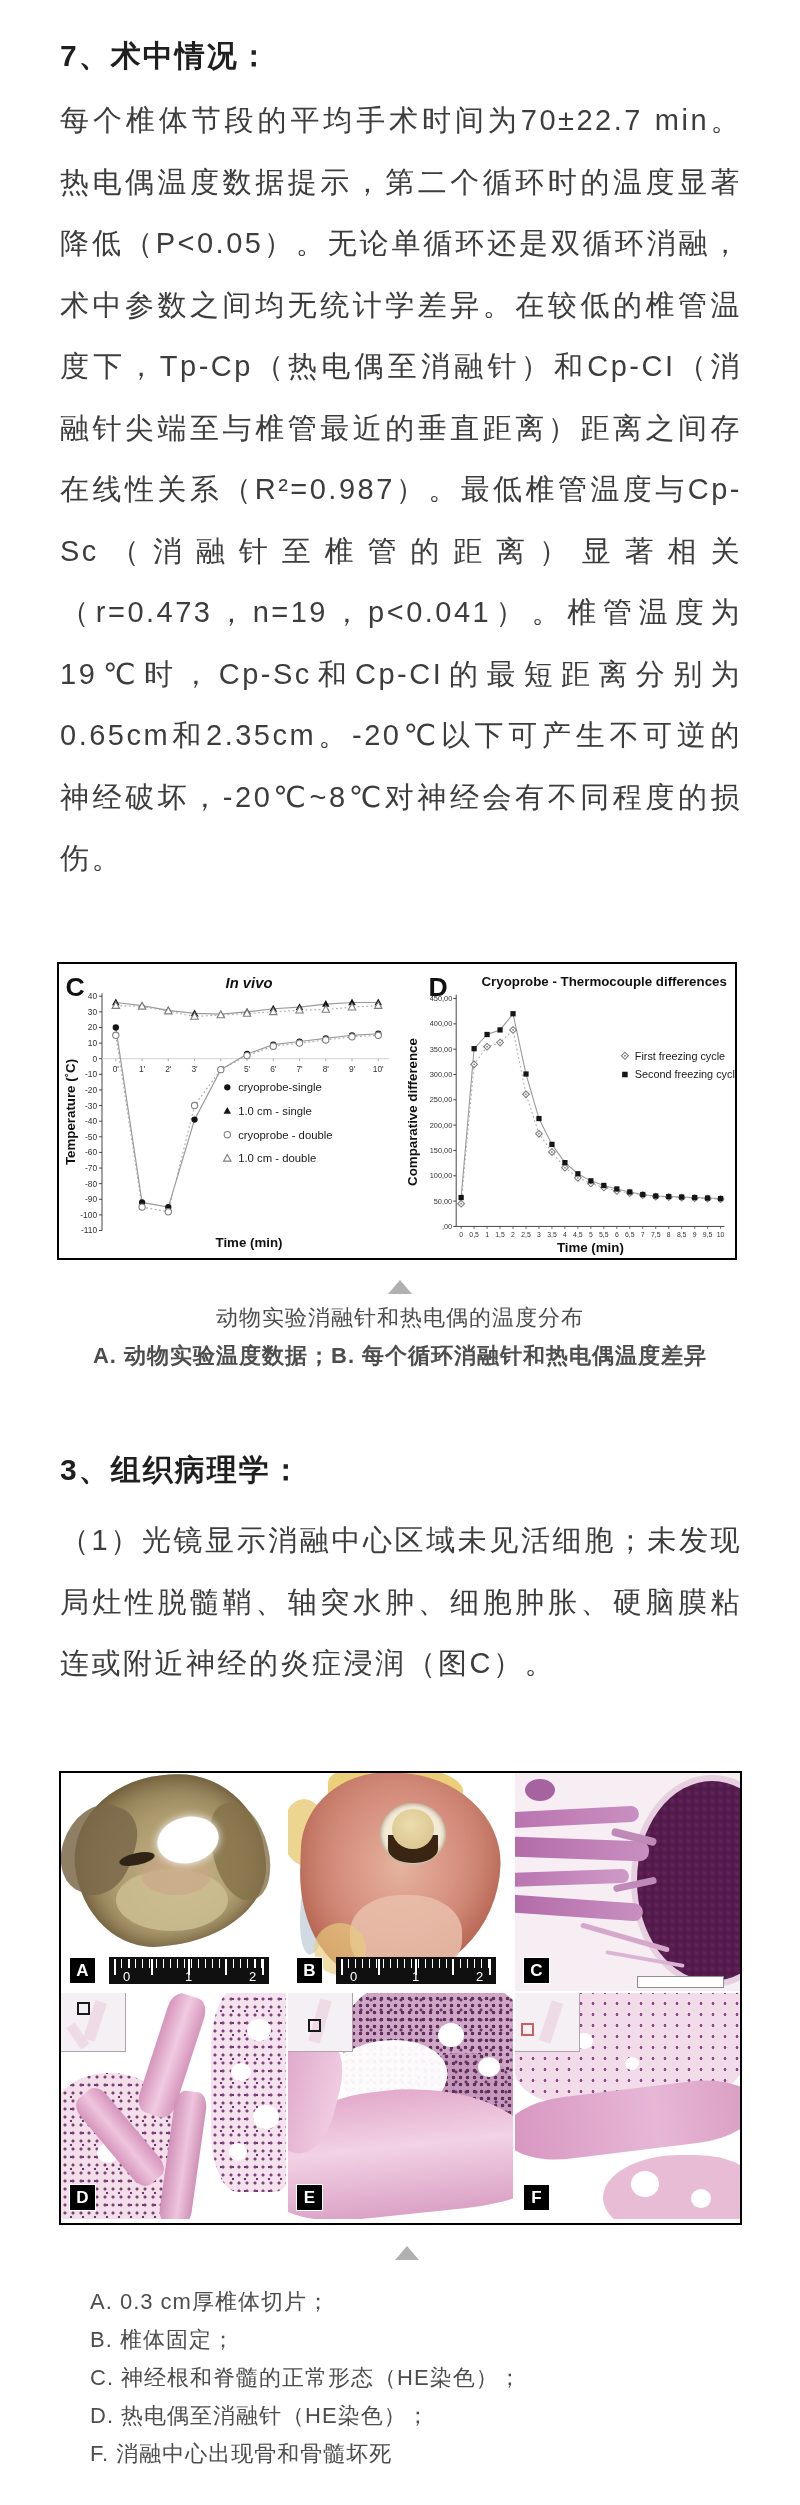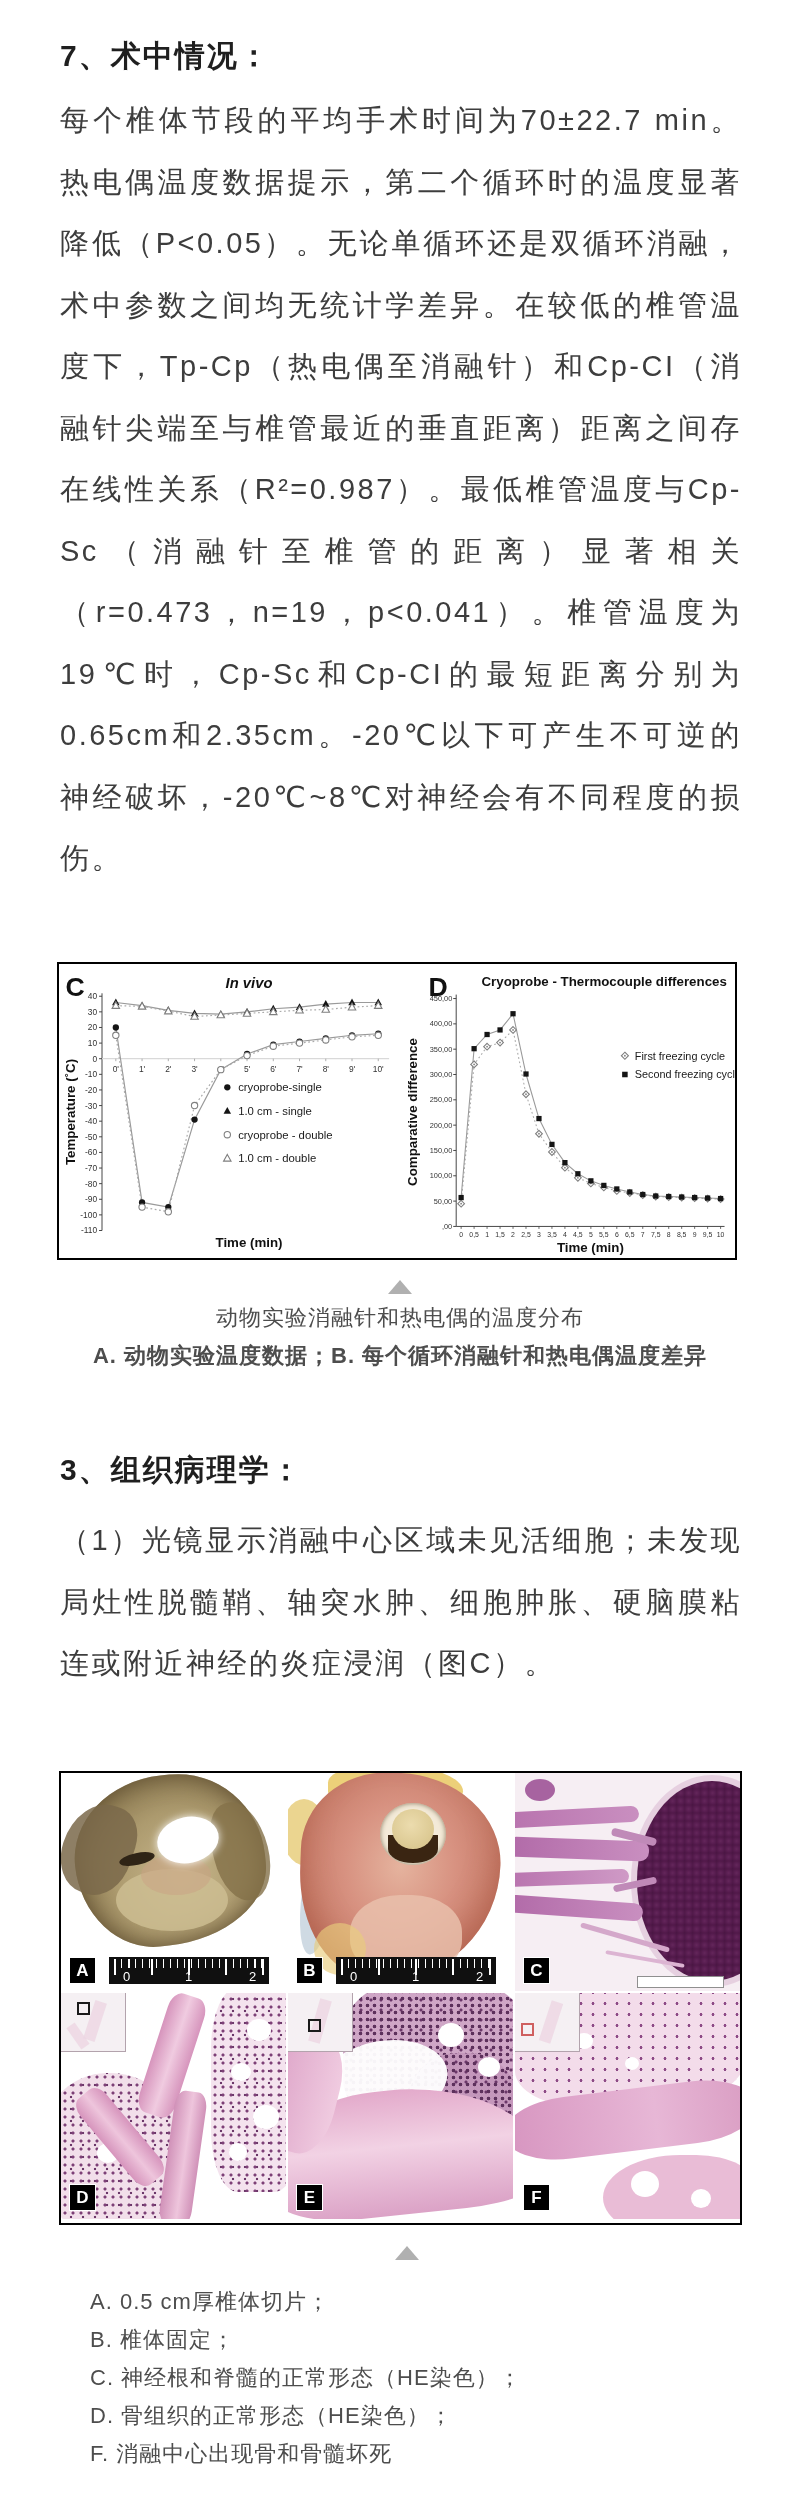--- a/index.html
+++ b/index.html
@@ -458,20 +458,20 @@
       <div class="inset">
         <div class="mini" style="left:30px;top:8px;width:12px;height:42px;transform:rotate(18deg);"></div>
         <div class="sq red" style="left:6px;top:30px;"></div>
       </div>
       <div class="plabel" style="left:8px;bottom:8px;">F</div>
     </div>
   </div>
 
   <div class="tri" style="left:395px;top:2246px;"></div>
   <ul class="caplist">
-    <li>A. 0.5 cm厚椎体切片；</li>
+    <li>A. 0.3 cm厚椎体切片；</li>
     <li>B. 椎体固定；</li>
     <li>C. 神经根和脊髓的正常形态（HE染色）；</li>
-    <li>D. 骨组织的正常形态（HE染色）；</li>
+    <li>D. 热电偶至消融针（HE染色）；</li>
     <li>F. 消融中心出现骨和骨髓坏死</li>
   </ul>
 
 </div>
 
 </body></html>

